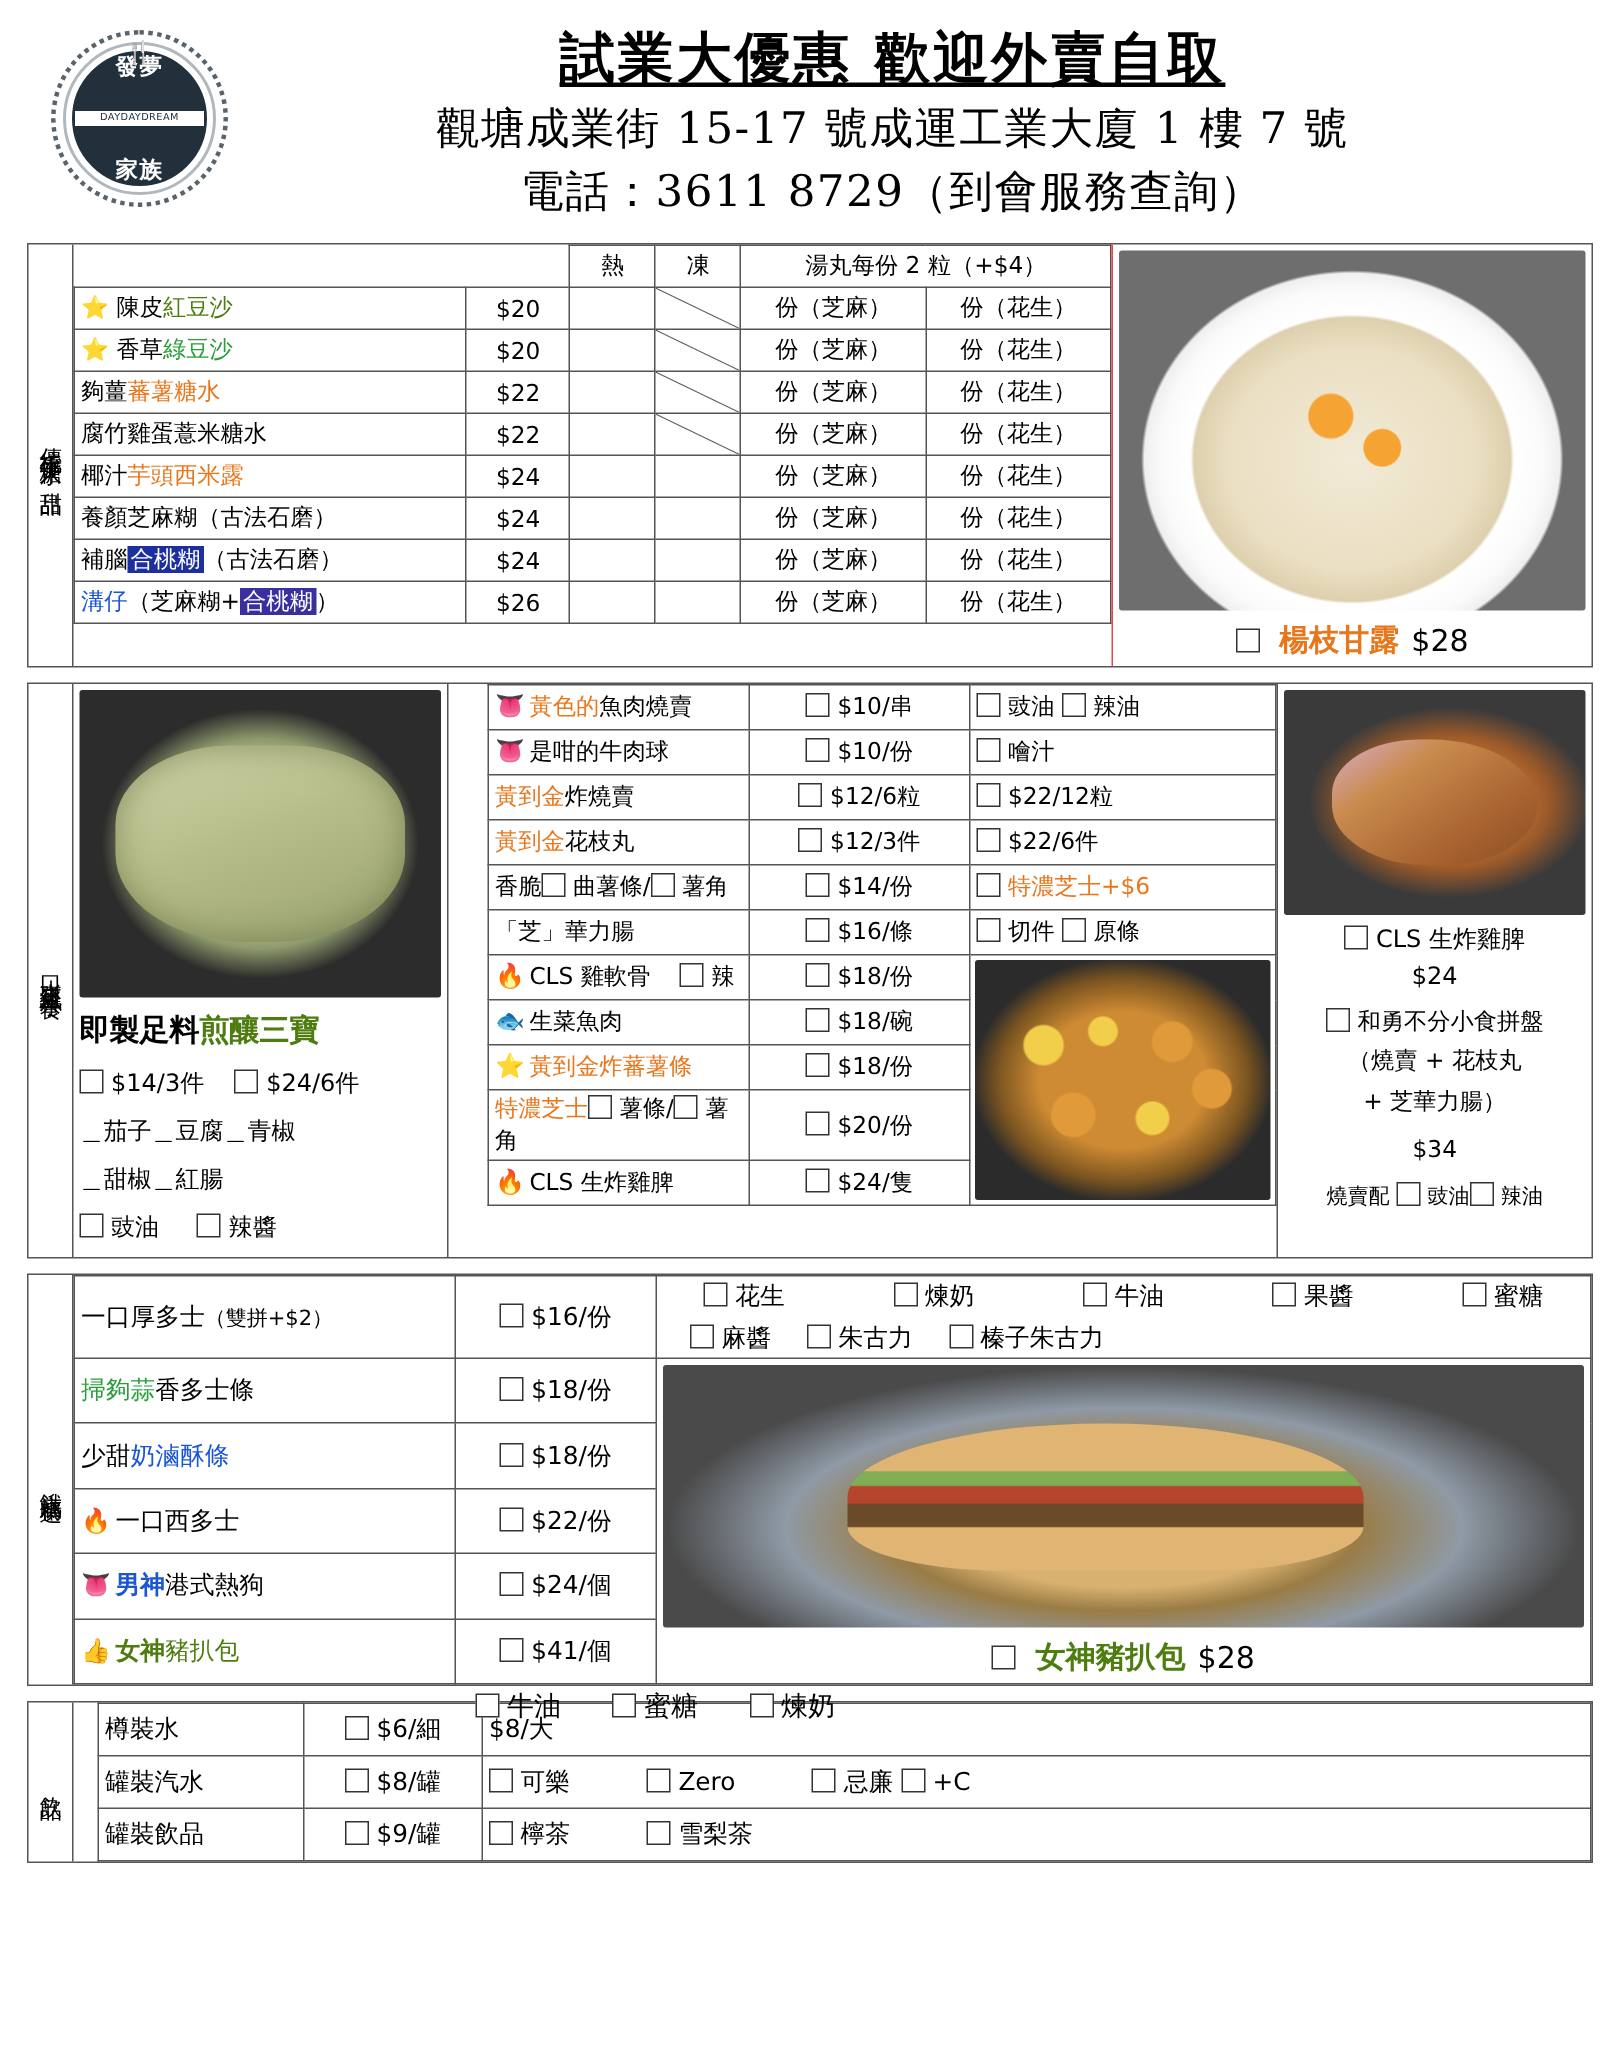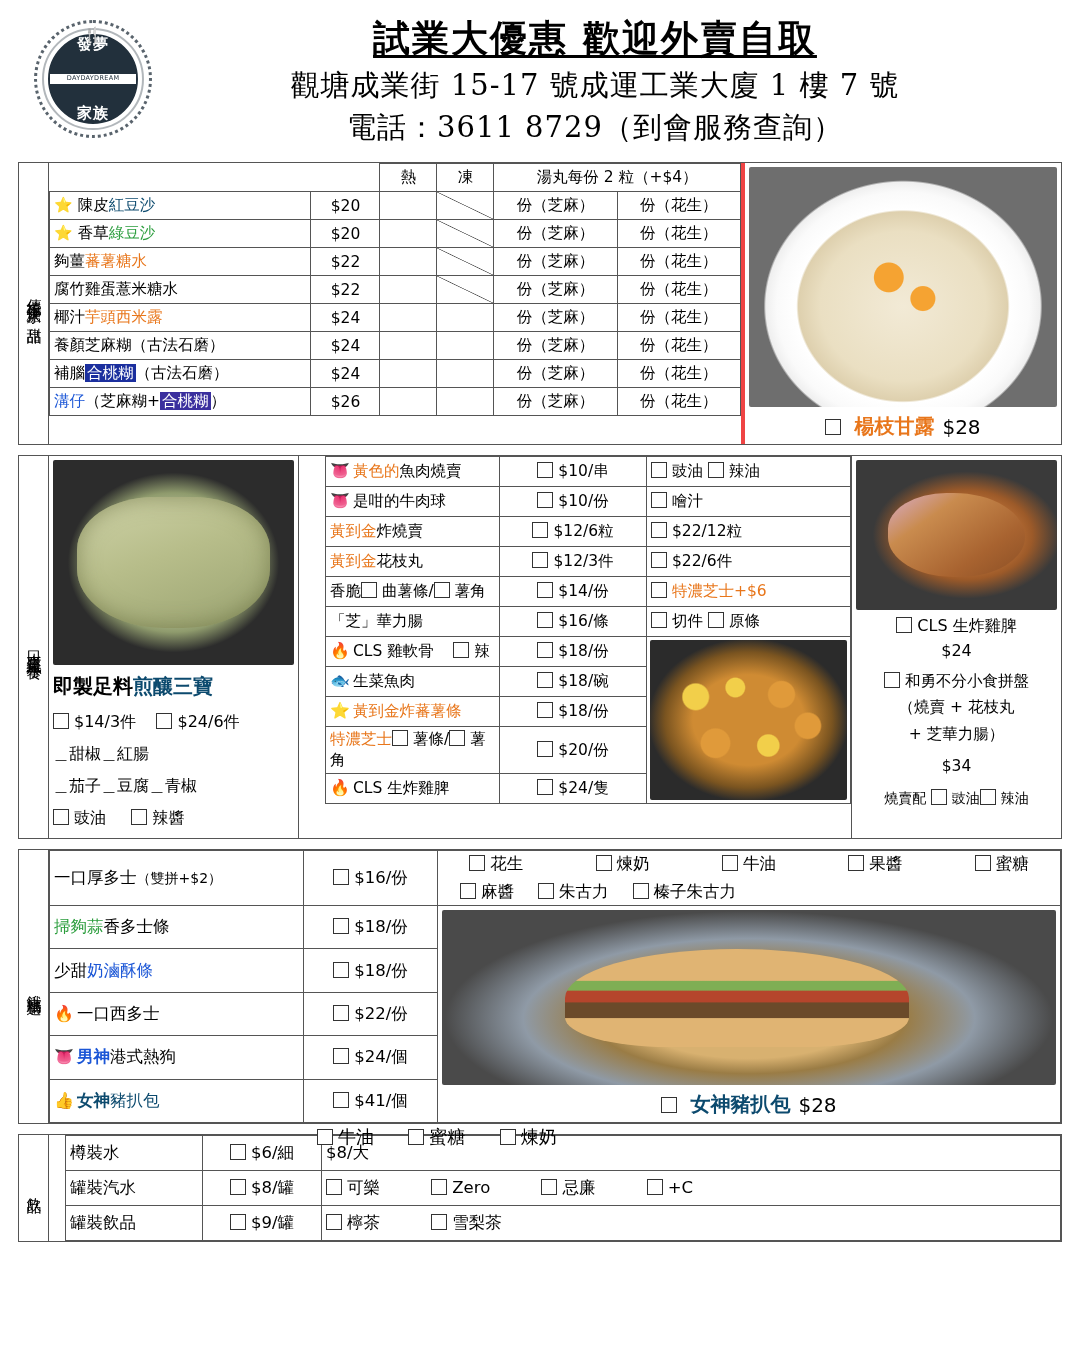--- a/index.html
+++ b/index.html
@@ -152,34 +152,34 @@
 
   .chk {
     display: inline-block;
     width: 14px; height: 14px;
     border: 1.3px solid #333;
     vertical-align: -2px;
     margin-right: 5px;
     background: #fff;
   }
   .star { color: #f2b800; font-size: 15px; }
-  .red { color: #0c4a6e; text-align: right; }
+  .red { color: #4d7c0f; text-align: right; }
   .green { color: #2a9d3c; }
   .orange { color: #e8761b; }
   .blue { color: #1b56d6; }
   .hl-blue { background: #1b2f9e; color: #fff; padding: 0 2px; }
   .hl-purple { background: #3a2f9e; color: #fff; padding: 0 2px; }
 
   
   .s1 { display: flex; width: 100%; }
   .s1-table { flex: 1; }
   .s1-table td { height: 23px; }
   .s1-img {
     width: 320px; min-width: 320px;
-    border-left: 4px solid #ef4444;
+    border-left: 1px solid #ef4444;
     display: flex; flex-direction: column;
     justify-content: flex-start;
     padding: 4px;
     box-sizing: border-box;
   }
   .photo {
     width: 100%;
     border-radius: 2px;
     background: #6b6b6b;
     position: relative;
@@ -419,24 +419,24 @@
       <div class="s2-left">
         <div class="photo ph-pepper"></div>
         <h4><span>即製足料</span><span class="red">煎釀三寶</span></h4>
         <div class="opts">
           <div>
             <span class="chk"></span><span>$14/3件</span>
             &nbsp;&nbsp;
             <span class="chk"></span><span>$24/6件</span>
           </div>
           <div>
-            ＿<span>甜椒</span>＿<span>紅腸</span>
+            ＿<span>茄子</span>＿<span>豆腐</span>＿<span>青椒</span>
           </div>
           <div>
-            ＿<span>茄子</span>＿<span>豆腐</span>＿<span>青椒</span>
+            ＿<span>甜椒</span>＿<span>紅腸</span>
           </div>
           <div>
             <span class="chk"></span><span>豉油</span>
             &nbsp;&nbsp;&nbsp;
             <span class="chk"></span><span>辣醬</span>
           </div>
         </div>
       </div>
 
       <div class="s2-mid">
@@ -597,21 +597,21 @@
           <td style="width:128px">樽裝水</td>
           <td class="ctr" style="width:110px"><span class="chk"></span><span>$6/細</span></td>
           <td><span>$8/大</span></td>
         </tr>
         <tr>
           <td>罐裝汽水</td>
           <td class="ctr"><span class="chk"></span><span>$8/罐</span></td>
           <td>
             <span style="margin-right:46px"><span class="chk"></span><span>可樂</span></span>
             <span style="margin-right:46px"><span class="chk"></span><span>Zero</span></span>
-            <span style="margin-right:46px"><span class="chk"></span><span>忌廉</span></span>
+            <span style=""><span class="chk"></span><span>忌廉</span></span>
             <span><span class="chk"></span><span>+C</span></span>
           </td>
         </tr>
         <tr>
           <td>罐裝飲品</td>
           <td class="ctr"><span class="chk"></span><span>$9/罐</span></td>
           <td>
             <span style="margin-right:46px"><span class="chk"></span><span>檸茶</span></span>
             <span><span class="chk"></span><span>雪梨茶</span></span>
           </td>

